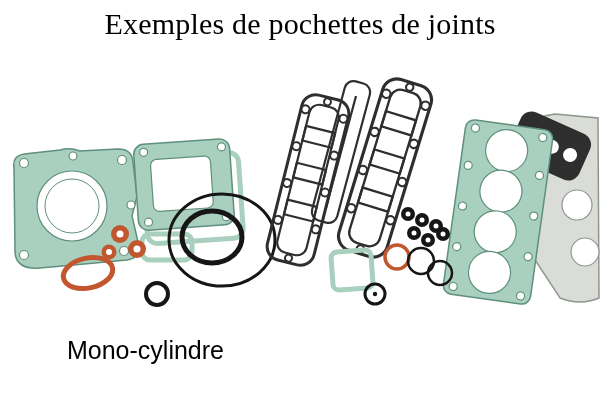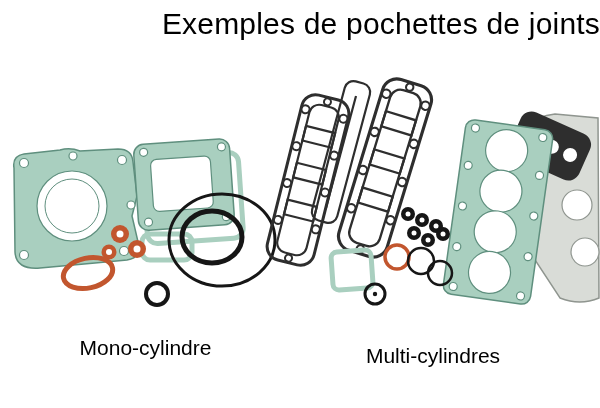--- a/index.html
+++ b/index.html
@@ -12,30 +12,31 @@
     height: 408px;
     background: var(--background, #ffffff);
     overflow: hidden;
   }
 
   .title {
     position: absolute;
     top: 6px;
     left: 0;
     width: 100%;
-    text-align: right;
+    text-align: center;
     font-size: 30px;
     line-height: 1.22;
     color: var(--text, #000);
     letter-spacing: 0.2px;
+    font-family: Liberation Serif, serif;
   }
 
   .caption {
     position: absolute;
-    font-size: 21px;
+    font-size: 25px;
     color: var(--text, #000);
     text-align: center;
     white-space: nowrap;
   }
   .caption-mono  { left: 18px;  width: 255px; top: 336px; }
   .caption-multi { left: 298px; width: 270px; top: 344px; }
 
   .art { position: absolute; left: 0; top: 0; }
 
   
@@ -199,14 +200,13 @@
         <circle cx="397" cy="257" r="12" class="orange-ring" stroke-width="3.5"></circle>
         <circle cx="421" cy="261" r="13" class="black-ring" stroke-width="2.5"></circle>
         <circle cx="440" cy="273" r="12" class="black-ring" stroke-width="2.5"></circle>
         <circle cx="375" cy="294" r="10" class="black-ring" stroke-width="3"></circle>
         <circle cx="375" cy="294" r="2.2" class="black-dot"></circle>
       </g>
     </g>
   </svg>
 
   <div class="caption caption-mono">Mono-cylindre</div>
-  <div class="caption caption-multi">Multi-cylindres</div>
 </div>
 
 </body></html>

